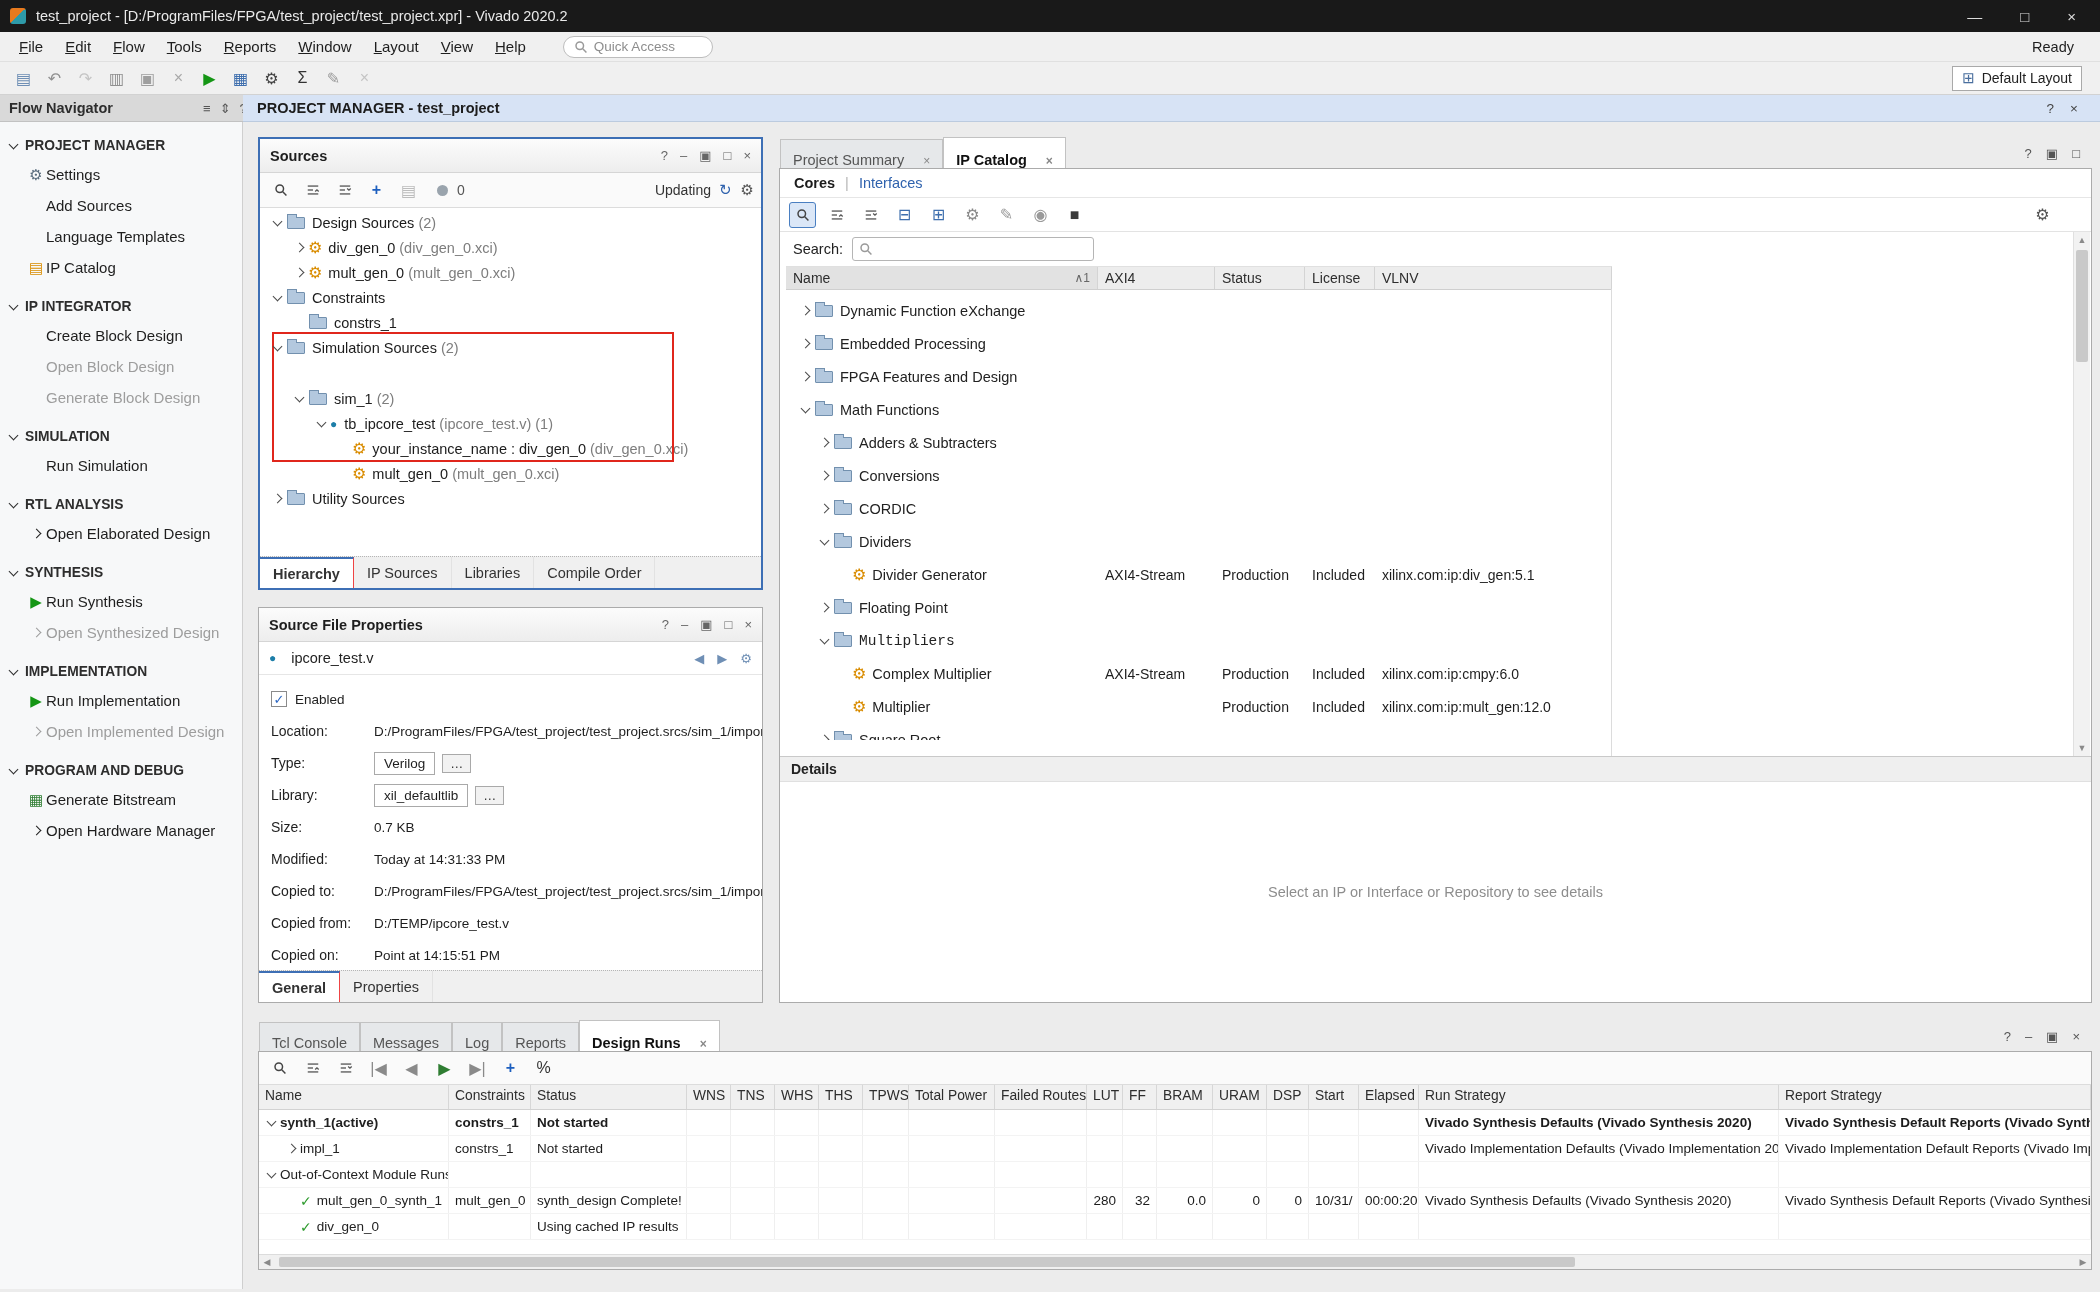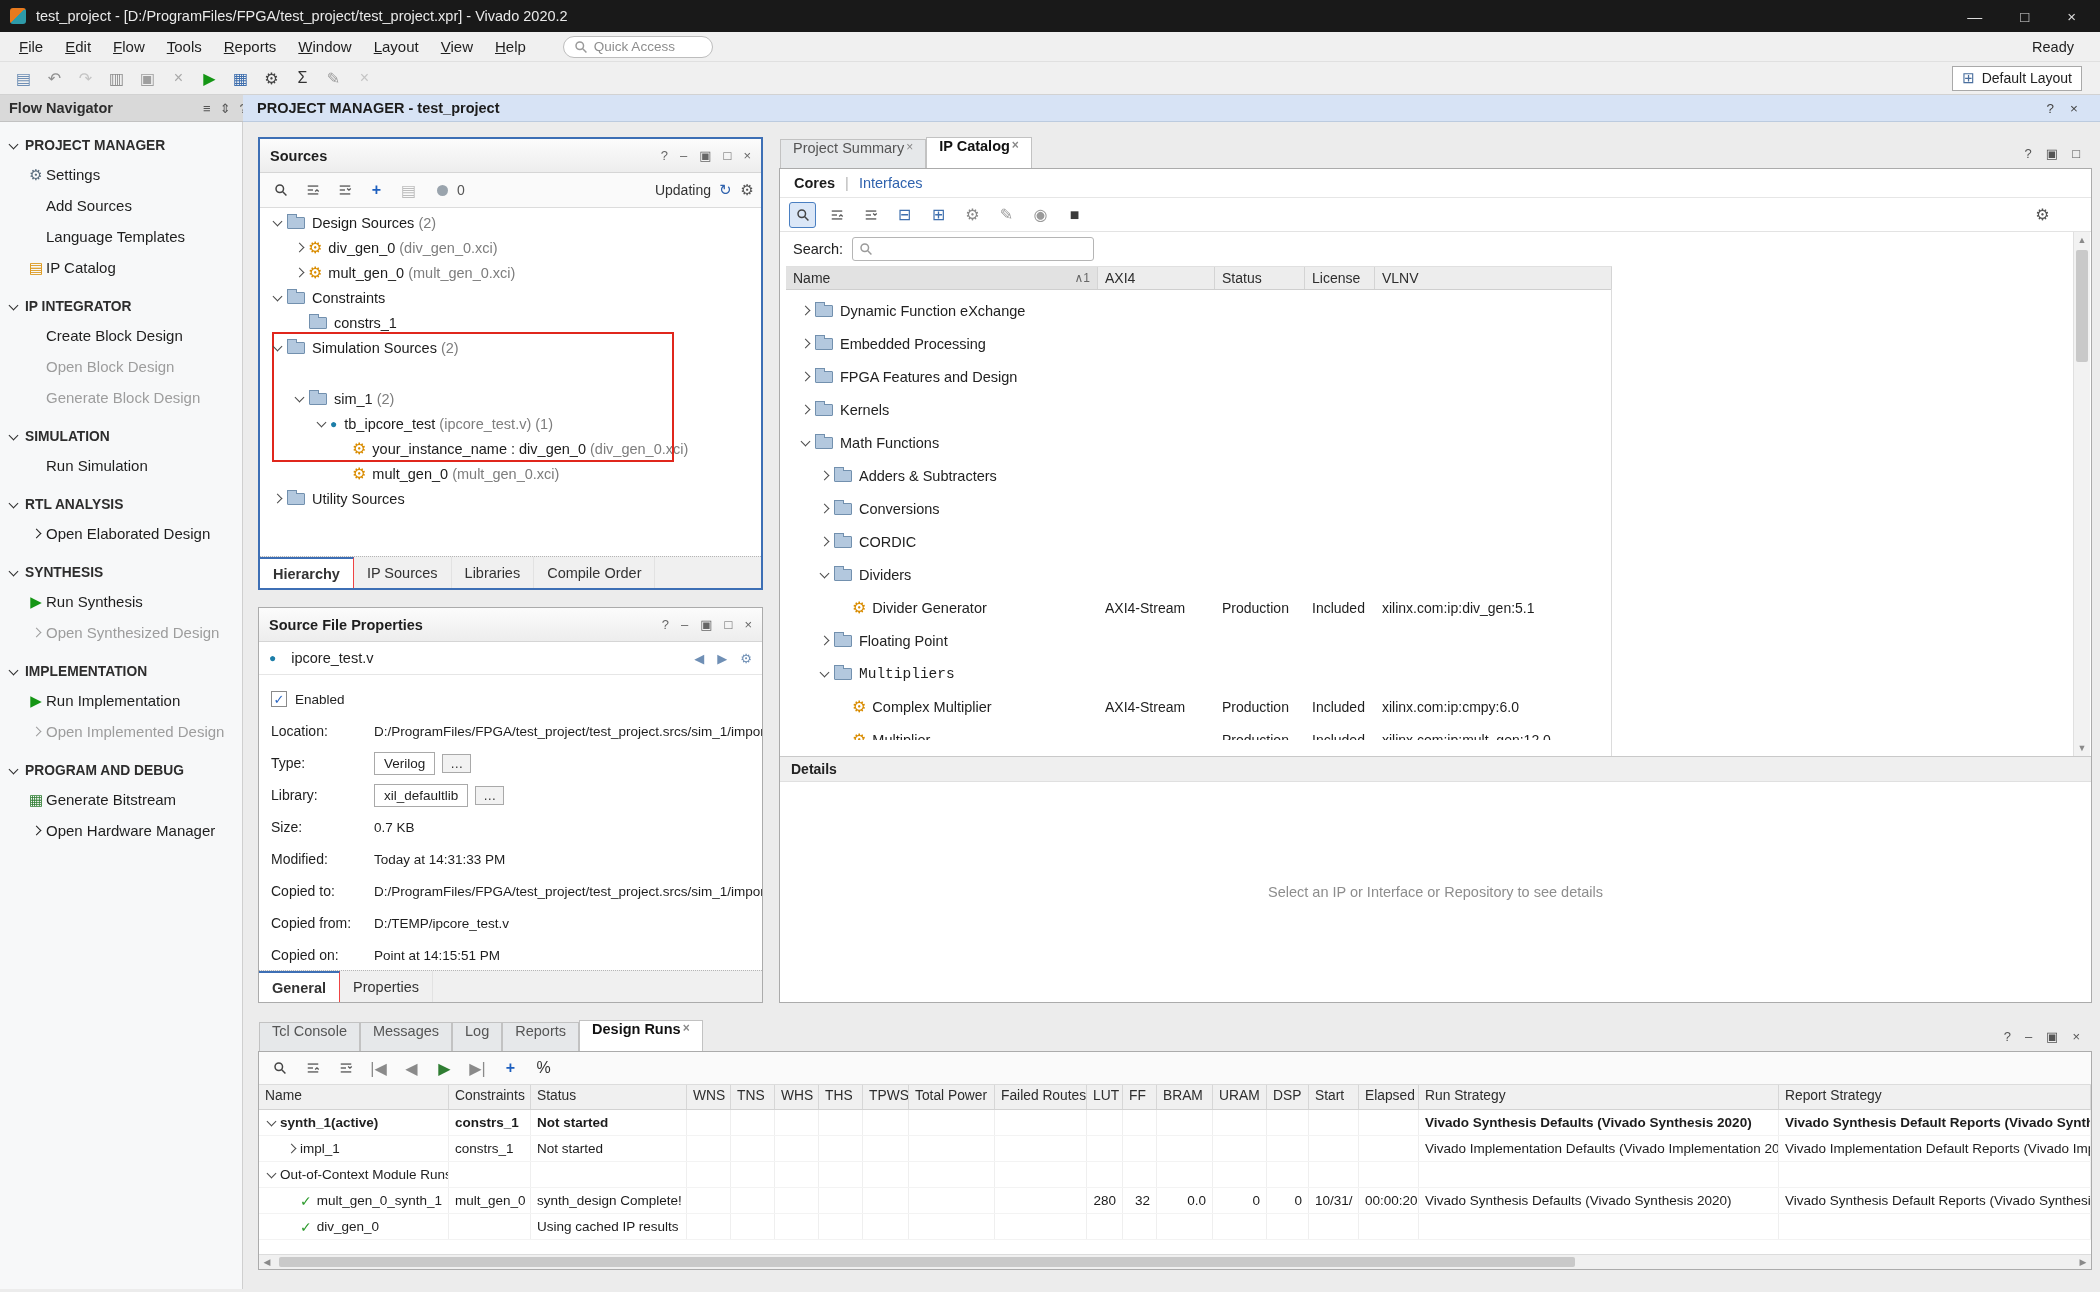--- a/index.html
+++ b/index.html
@@ -85,21 +85,21 @@
   .dots-btn { border:1px solid #a9a9a9; background:#f2f2f2; padding:1px 7px; font-size:13px; color:#333; }
   .checkbox { width:16px; height:16px; border:1px solid #8a8a8a; background:#fff; display:inline-flex; align-items:center; justify-content:center; margin-right:8px; color:#2b66c2; font-size:13px; font-weight:bold; flex:none; }
   .hscroll { height:15px; background:#f0f0f0; border-top:1px solid #dcdcdc; display:flex; align-items:center; flex:none; margin-top:auto; }
   .hs-arrow { width:16px; text-align:center; color:#8a8a8a; font-size:9px; flex:none; }
   .hs-track { flex:1; height:100%; position:relative; }
   .hs-thumb { position:absolute; top:2px; bottom:2px; background:#c9c9c9; border-radius:2px; }
 
   
   #workspace { position:absolute; left:779px; top:137px; width:1313px; height:866px; display:flex; flex-direction:column; }
   .doc-tabbar { height:31px; display:flex; align-items:flex-end; flex:none; padding-left:1px; }
-  .doc-tab { display:flex; align-items:flex-start; gap:2px; padding:0 12px; height:29px; border:1px solid #c2c2c2; border-bottom:none; background:#e6e8ea; color:#555; font-size:14.5px; white-space:nowrap; }
+  .doc-tab { display:flex; align-items:flex-end; gap:19px; padding:0 12px; height:29px; border:1px solid #c2c2c2; border-bottom:none; background:#e6e8ea; color:#555; font-size:14.5px; white-space:nowrap; }
   .doc-tab.active { background:#fff; font-weight:bold; color:#111; height:31px; position:relative; z-index:2; }
   .tab-close { font-size:12px; color:#888; }
   .doc-right-icons { margin-left:auto; display:flex; gap:14px; padding:0 12px 7px 0; color:#555; font-size:13px; }
   .ws-content { flex:1; background:#fff; border:1px solid #ababab; display:flex; flex-direction:column; position:relative; overflow:hidden; }
 
   .views-row { height:29px; display:flex; align-items:center; gap:10px; padding:0 14px; border-bottom:1px solid #e6e6e6; flex:none; font-size:14.5px; }
   .view-link { color:#2f62ad; }
   .view-active { font-weight:bold; color:#1c1c1c; }
   .view-sep { color:#b5b5b5; }
   .cat-toolbar { height:34px; display:flex; align-items:center; gap:7px; padding:0 9px; border-bottom:1px solid #e3e3e3; flex:none; }
@@ -667,33 +667,20 @@
               <span class="cat-cell"></span>
               <span class="cat-cell"></span>
             </div>
             <div class="cat-row">
               <span class="cat-name" style="padding-left: 10px;">
                 <span class="expander">
                   <span class="chev right"></span>
                 </span>
                 <span class="icon-folder"></span>
                 <span>FPGA Features and Design</span>
-              </span>
-              <span class="cat-cell"></span>
-              <span class="cat-cell"></span>
-              <span class="cat-cell"></span>
-              <span class="cat-cell"></span>
-            </div>
-            <div class="cat-row">
-              <span class="cat-name" style="padding-left: 10px;">
-                <span class="expander">
-                  <span class="chev right"></span>
-                </span>
-                <span class="icon-folder"></span>
-                <span>Kernels</span>
               </span>
               <span class="cat-cell"></span>
               <span class="cat-cell"></span>
               <span class="cat-cell"></span>
               <span class="cat-cell"></span>
             </div>
             <div class="cat-row">
               <span class="cat-name" style="padding-left: 10px;">
                 <span class="expander">
                   <span class="chev down"></span>

